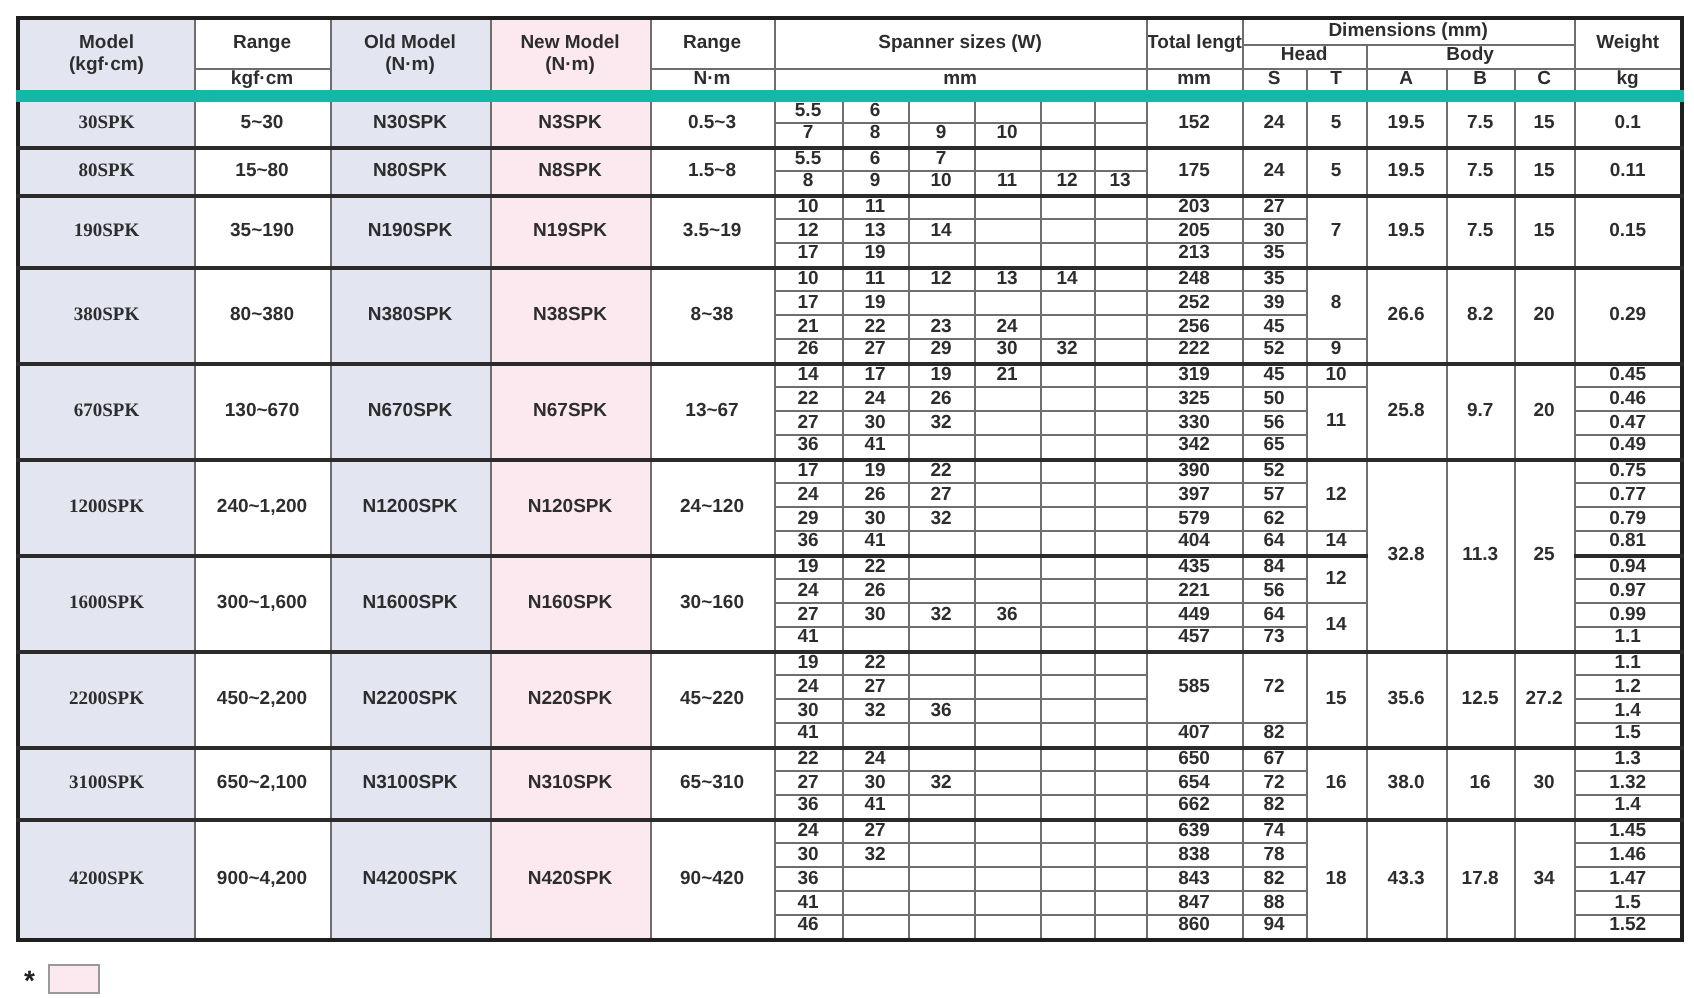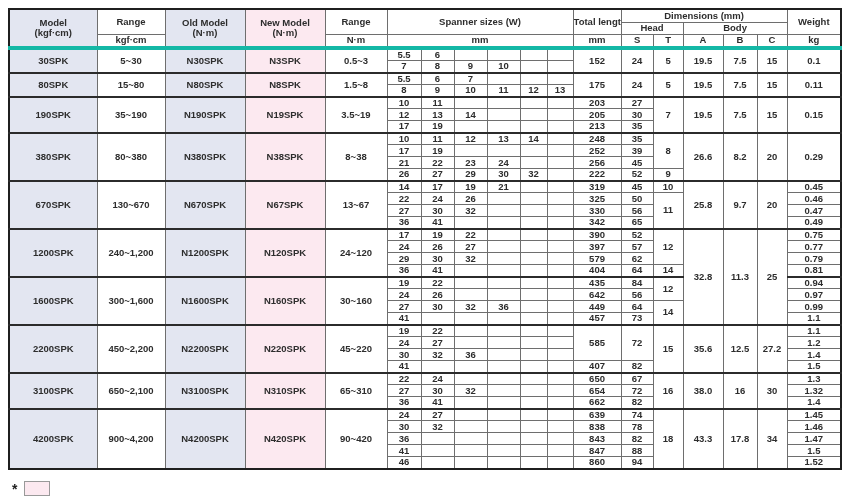--- a/index.html
+++ b/index.html
@@ -8,25 +8,25 @@
   table.spec{border-collapse:collapse;table-layout:fixed;width:832px;
              margin:8px 0 0 8px;border:2px solid #1f1f1f;}
   .spec th,.spec td{border:1px solid #6e6e6e;text-align:center;vertical-align:middle;
              padding:0;font-weight:bold;color:#2d2d2d;font-size:9.5px;line-height:1.08;
              white-space:nowrap;overflow:hidden;background:#ffffff;}
   .spec thead th{font-size:9.5px;}
   .spec thead tr.h1{height:13px;}
   .spec thead tr.h2{height:12px;}
   .spec thead tr.h3{height:14px;}
   .spec tbody tr{height:12px;}
-  .spec thead{border-bottom:4px solid #14b8a6;}
+  .spec thead{border-bottom:6px solid #14b8a6;}
   .spec tbody tr.gs td{border-top:2px solid #2b2b2b;}
   .c-lav{background:#e3e6f1 !important;}
   .c-pink{background:#fce9f0 !important;}
-  .t-model{font-size:10px;}
+  .t-model{font-size:10px;font-family:Liberation Serif, serif;}
   .fs-small{font-size:8.5px;}
   .note{display:flex;align-items:center;gap:7px;margin:11px 0 0 12px;
         font-weight:bold;font-size:12.5px;color:#3a3a3a;}
   .note .star{font-size:14px;color:#222;}
   .note .swatch{width:24px;height:13px;background:#fce9f0;border:1px solid #999;
         display:inline-block;}
 </style>
 </head>
 <body>
 
@@ -364,21 +364,21 @@
           <td rowspan="2">12</td>
           <td>0.94</td>
         </tr>
         <tr>
           <td>24</td>
           <td>26</td>
           <td></td>
           <td></td>
           <td></td>
           <td></td>
-          <td>642</td>
+          <td>221</td>
           <td>56</td>
           <td>0.97</td>
         </tr>
         <tr>
           <td>27</td>
           <td>30</td>
           <td>32</td>
           <td>36</td>
           <td></td>
           <td></td>

